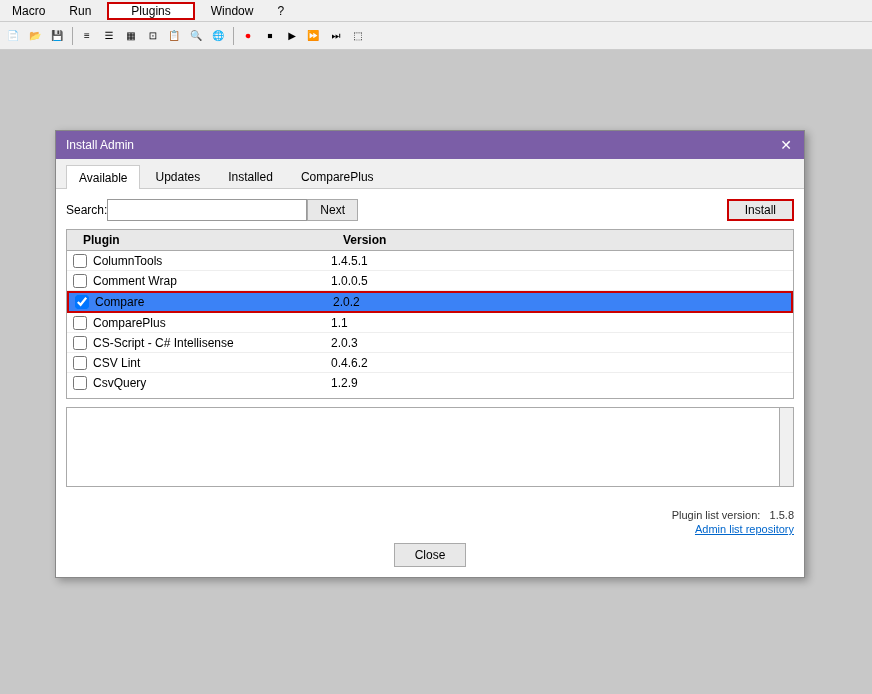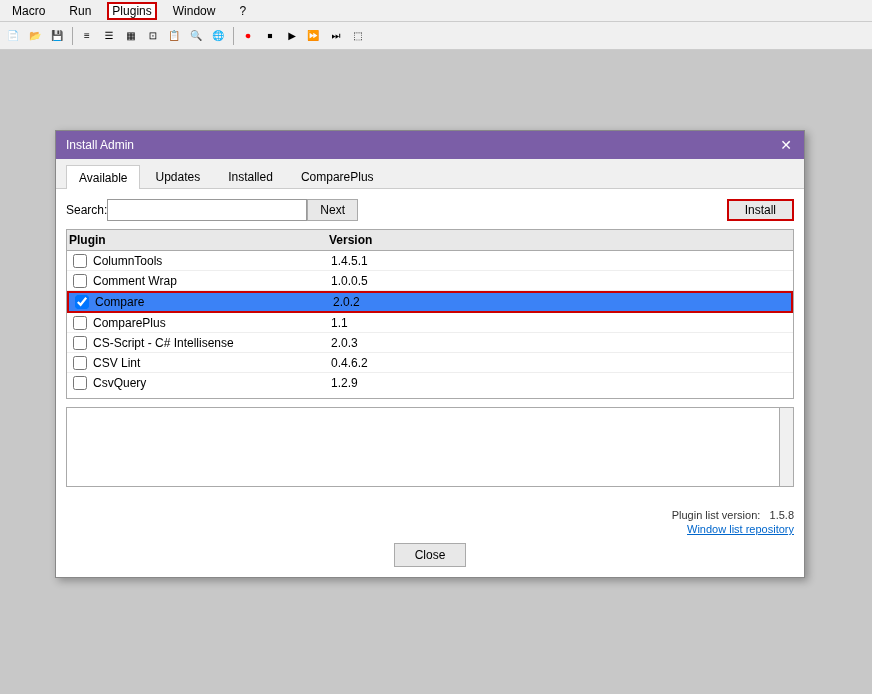--- a/index.html
+++ b/index.html
@@ -24,21 +24,21 @@
       gap: 8px;
     }
     .menu-item {
       padding: 2px 8px;
       cursor: pointer;
       font-size: 12px;
     }
     .menu-item.active {
       background: white;
       border: 2px solid #cc0000;
-      padding: 0px 3px;
+      padding: 0px 22px;
     }
 
     
     .toolbar {
       background: #f0f0f0;
       border-bottom: 1px solid #ccc;
       height: 28px;
       display: flex;
       align-items: center;
       padding: 2px 4px;
@@ -174,21 +174,21 @@
       border: 1px solid #aaa;
       margin-bottom: 8px;
       height: 170px;
       overflow: hidden;
       position: relative;
     }
     .plugin-table-header {
       display: flex;
       background: #e8e8e8;
       border-bottom: 1px solid #aaa;
-      padding: 3px 2px;
+      padding: 3px 16px;
     }
     .col-plugin { width: 260px; font-size: 12px; font-weight: bold; }
     .col-version { width: 80px; font-size: 12px; font-weight: bold; }
 
     .plugin-list {
       height: 140px;
       overflow-y: auto;
       overflow-x: hidden;
     }
     .plugin-row {
@@ -374,21 +374,21 @@
       </div>
 
     </div>
 
     <div class="dialog-footer">
       <div class="footer-info">
         <span>Plugin list version:</span>
         &nbsp;
         <span>1.5.8</span>
       </div>
-      <div class="footer-link">Window list repository</div>
+      <div class="footer-link">Admin list repository</div>
       <div class="close-row">
         <button class="close-btn">Close</button>
       </div>
     </div>
 
   </div>
 
 </div>
 
 </body></html>

